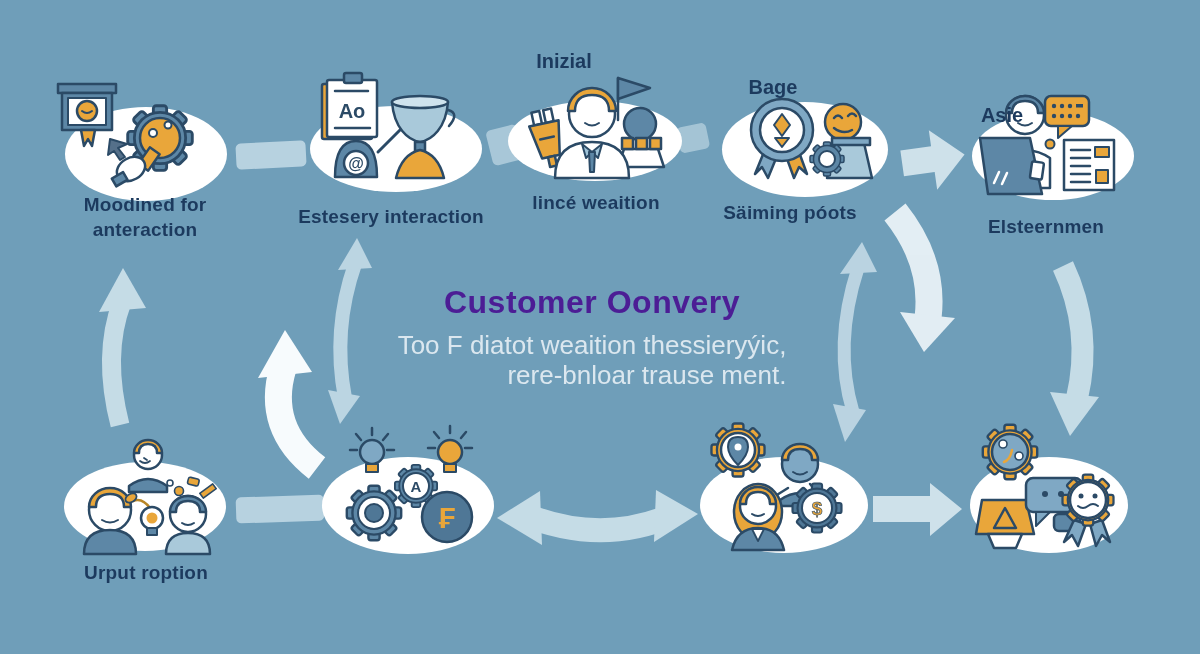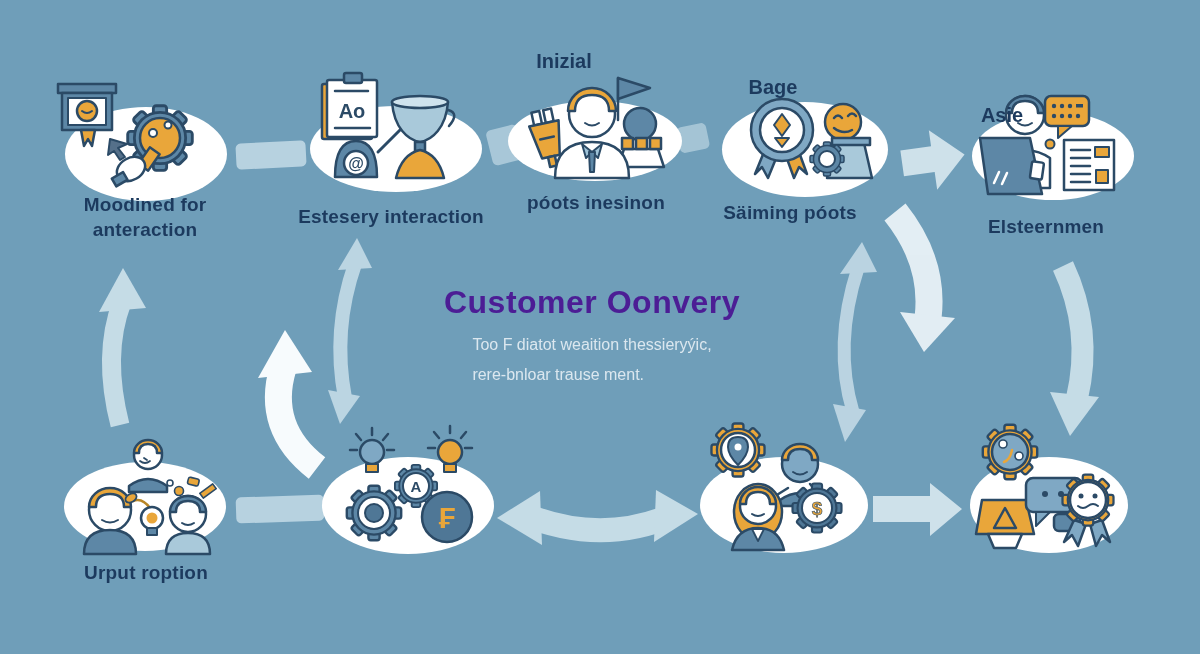--- a/index.html
+++ b/index.html
@@ -18,21 +18,21 @@
   .toplabel{
     position:absolute;transform:translateX(-50%);
     color:#1c3a5e;font-weight:bold;font-size:20px;margin-left:21px;
   }
   .title{
     position:absolute;transform:translateX(-50%);
     color:#4c1d95;font-weight:bold;font-size:32px;letter-spacing:.5px;
   }
   .subtitle{
     position:absolute;transform:translateX(-50%);
-    color:#e5eef4;font-size:16px;line-height:30px;text-align:left;
+    color:#e5eef4;font-size:26px;line-height:30px;text-align:right;
     white-space:pre-line;opacity:.92;
   }
   .icon-svg{position:absolute;overflow:visible;}
   svg *{vector-effect:none;}
 </style>
 </head>
 <body>
 
 <div id="canvas">
 
@@ -374,21 +374,21 @@
       <circle cx="119" cy="78" r="2.5" fill="#2b4a66"></circle>
         <circle cx="133" cy="78" r="2.5" fill="#2b4a66"></circle>
       <path d="M116 88 q5 4 10 0 q5 -4 10 0" stroke="#2b4a66" stroke-width="2" fill="none"></path>
     </g>
   </svg>
 
   <div class="nlabel" style="left:145px;top:192px">Moodined for
 anteraction</div>
   <div class="nlabel" style="left:391px;top:204px">Estesery interaction</div>
   <div class="toplabel" style="left:543px;top:50px">Inizial</div>
-  <div class="nlabel" style="left:596px;top:190px">póots inesinon</div>
+  <div class="nlabel" style="left:596px;top:190px">lincé weaition</div>
   <div class="toplabel" style="left:752px;top:76px">Bage</div>
   <div class="nlabel" style="left:790px;top:200px">Säiming póots</div>
   <div class="toplabel" style="left:981px;top:104px">Asie</div>
   <div class="nlabel" style="left:1046px;top:214px">Elsteernmen</div>
   <div class="nlabel" style="left:146px;top:560px">Urput roption</div>
 
   <div class="title" style="left:592px;top:284px">Customer Oonvery</div>
   <div class="subtitle" style="left:592px;top:330px">Too F diatot weaition thessieryýic,
 rere-bnloar trause ment.</div>
 

